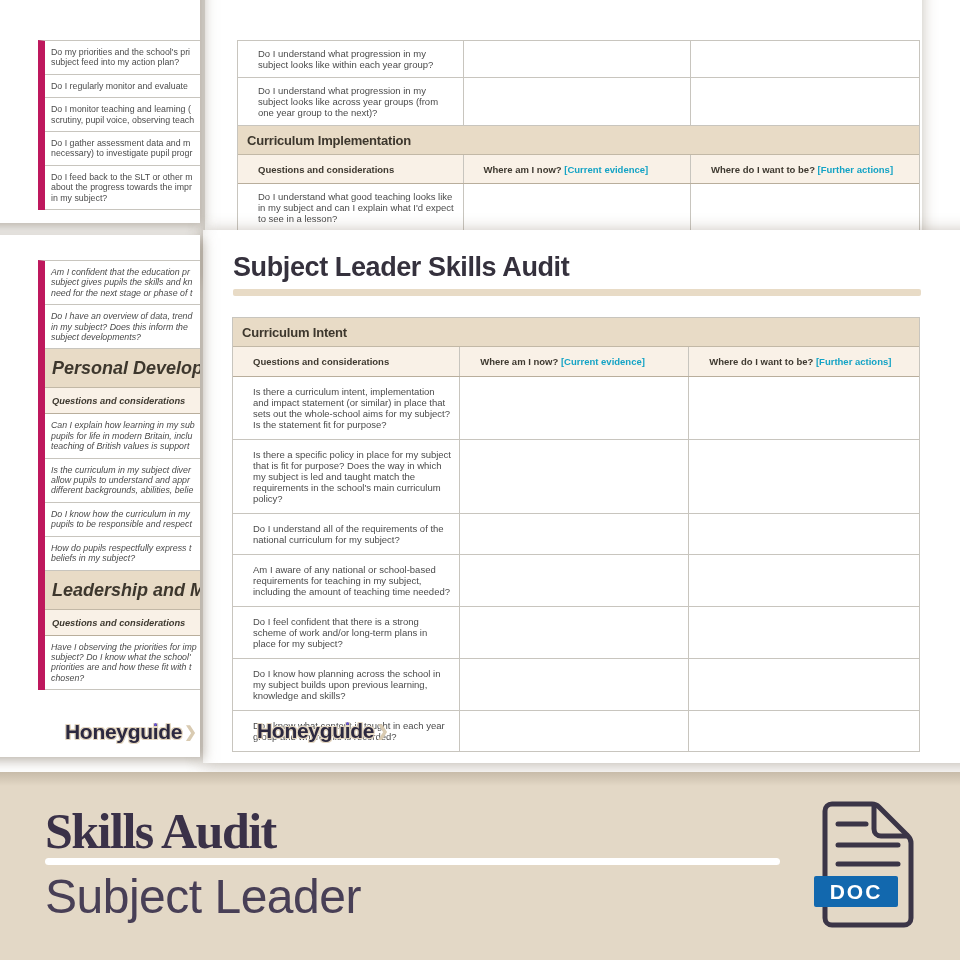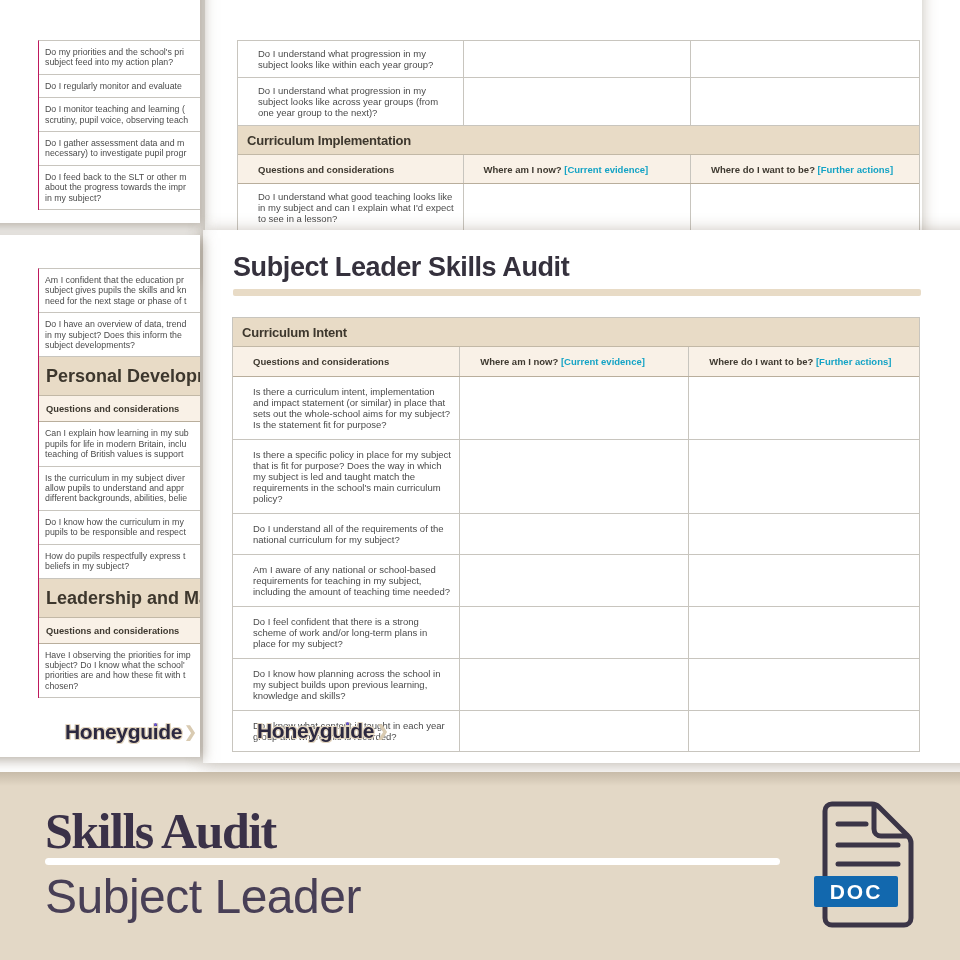--- a/index.html
+++ b/index.html
@@ -28,23 +28,23 @@
   .trow.header { background:#f9f1e7; border-bottom:1px solid #b9ae9c; }
   .cell { padding:7px 8px; font-size:9.5px; line-height:11px; color:#4b4b4b;margin-left:12px; }
   #front-table .cell { padding:9px 8px; }
   .cell.q    { width:33.1%; border-right:1px solid #c8c5be; }
   .cell.now  { width:33.4%; border-right:1px solid #c8c5be; }
   .cell.want { width:33.5%; }
   .trow.header .cell { font-weight:bold; color:#3e3930; padding:9px 8px 8px 8px; }
   .tag { color:#14a3c5; }
 
   
-  .ltbl { position:absolute; border-top:1px solid #c8c5be; border-left:1px solid #be185d; background:#c2410c; }
+  .ltbl { position:absolute; border-top:1px solid #c8c5be; border-left:7px solid #be185d; background:#c2410c; }
   #lt-table { left:68px; top:70px; width:163px; }
-  #lb-table { left:68px; top:33px; width:163px; }
+  #lb-table { left:68px; top:25px; width:163px;font-style:italic; }
   .lrow { border-bottom:1px solid #c8c5be; padding:6px 0 6px 6px; overflow:hidden; background:#fff; }
   .lrow .line { white-space:nowrap; font-size:8.8px; line-height:10.4px; color:#4b4b4b; }
   .lrow.section { background:#e8dbc6; padding:9px 0 8px 7px; font-weight:bold; font-size:18px; color:#3d372d; white-space:nowrap; border-bottom:1px solid #c2b8a6; }
   .lrow.header { background:#f9f1e7; padding:8px 0 7px 7px; font-weight:bold; font-size:9.3px; color:#3e3930; white-space:nowrap; border-bottom:1px solid #b9ae9c; }
 
   
   #front-title { position:absolute; left:30px; top:22px; font-size:27px; font-weight:bold; letter-spacing:-.4px; color:#35313d; }
   #front-underline { position:absolute; left:30px; top:59px; width:688px; height:7px; background:#e8dbc6; border-radius:2px; }
 
   

